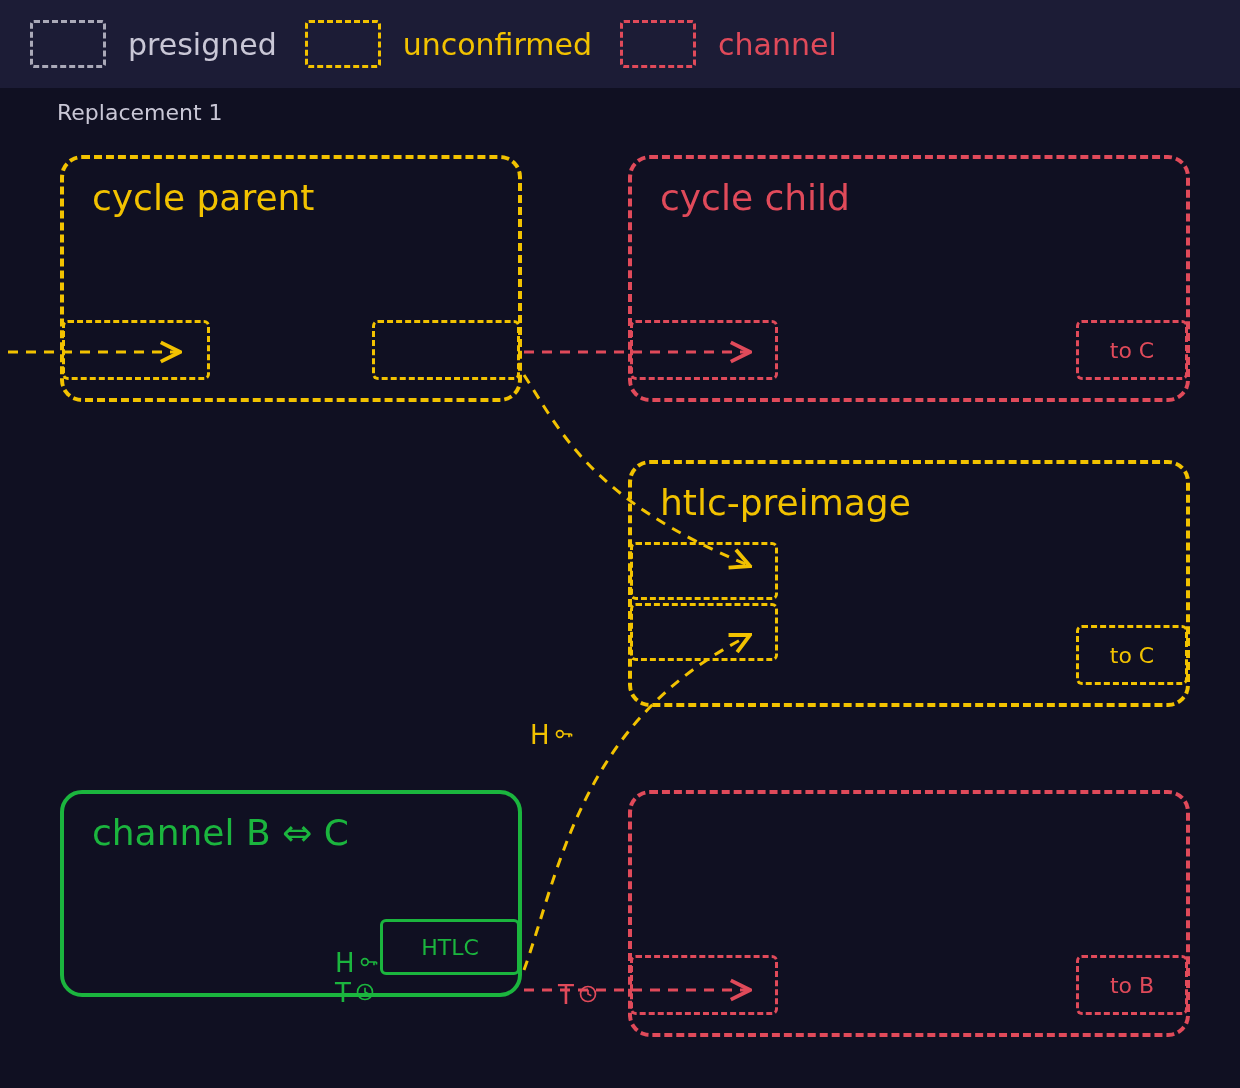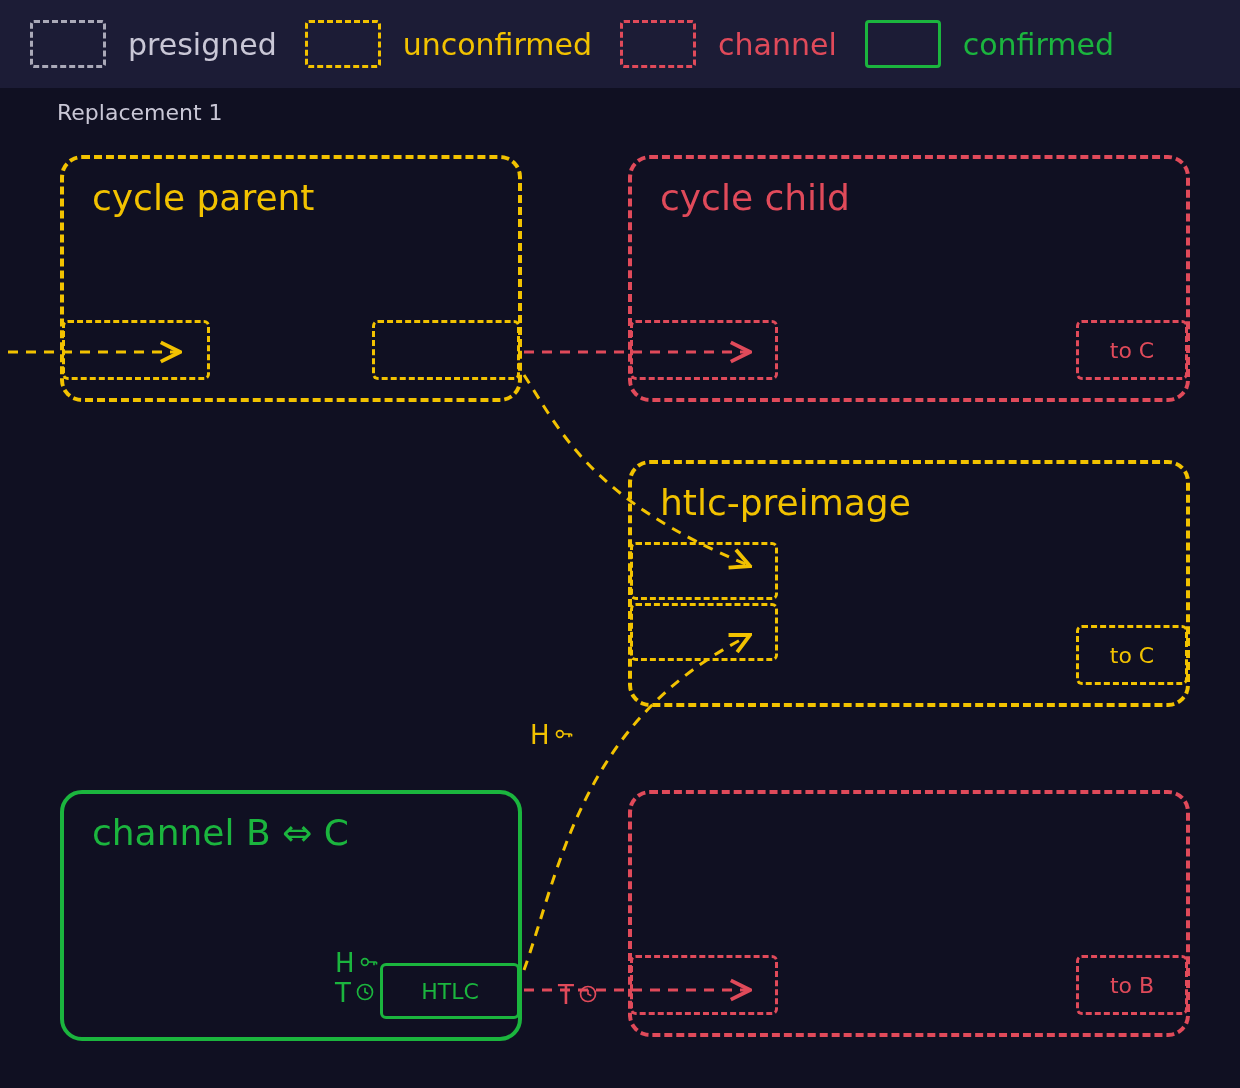--- a/index.html
+++ b/index.html
@@ -113,24 +113,20 @@
       <span class="lbl-presigned">presigned</span>
     </div>
     <div class="legend-item">
       <div class="legend-swatch swatch-unconfirmed"></div>
       <span class="lbl-unconfirmed">unconfirmed</span>
     </div>
     <div class="legend-item">
       <div class="legend-swatch swatch-replaced"></div>
       <span class="lbl-replaced">channel</span>
     </div>
-    <div class="legend-item">
-      <div class="legend-swatch swatch-confirmed"></div>
-      <span class="lbl-confirmed">confirmed</span>
-    </div>
   </div>
 
   <div class="section-title">Replacement 1</div>
 
   <div class="txbox dashed-yellow" style="left:60px; top:155px; width:462px; height:247px;">
     <div class="title">cycle parent</div>
     <div class="io io-yellow" style="left:-2px;  bottom:18px; width:148px; height:60px;"></div>
     <div class="io io-yellow" style="right:-2px; bottom:18px; width:148px; height:60px;"></div>
   </div>
 
@@ -140,21 +136,21 @@
     <div class="io io-red" style="right:-2px; bottom:18px; width:112px; height:60px;">to C</div>
   </div>
 
   <div class="txbox dashed-yellow" style="left:628px; top:460px; width:562px; height:247px;">
     <div class="title">htlc-preimage</div>
     <div class="io io-yellow" style="left:-2px; top:78px;    width:148px; height:58px;"></div>
     <div class="io io-yellow" style="left:-2px; bottom:42px; width:148px; height:58px;"></div>
     <div class="io io-yellow" style="right:-2px; bottom:18px; width:112px; height:60px;">to C</div>
   </div>
 
-  <div class="txbox solid-green" style="left:60px; top:790px; width:462px; height:251px;">
+  <div class="txbox solid-green" style="left:60px; top:790px; width:462px; height:207px;">
     <div class="title">channel B ⇔ C</div>
     <div class="io io-green" style="right:-2px; bottom:18px; width:140px; height:56px;">HTLC</div>
   </div>
 
   <div class="annot green" style="left:335px; top:948px;">
     <span>H</span>
     <span class="key-icon">
       <svg viewBox="0 0 24 24" fill="none" stroke="#1bb53e" stroke-width="2">
         <circle cx="7" cy="12" r="4"></circle>
           <path d="M11 12h10M18 12v4M21 12v3"></path>

